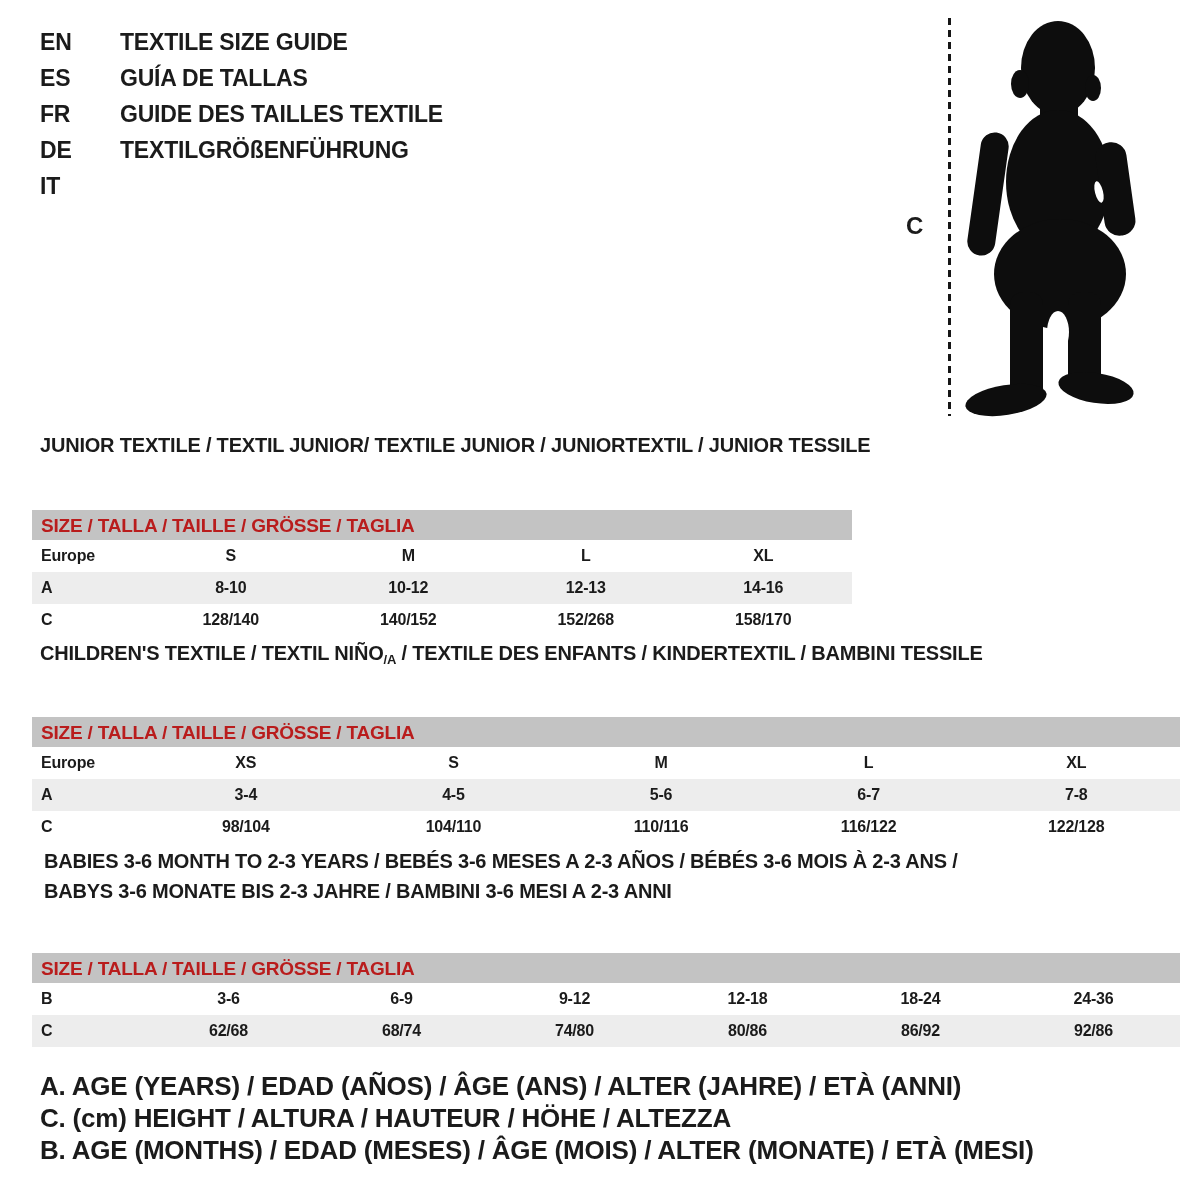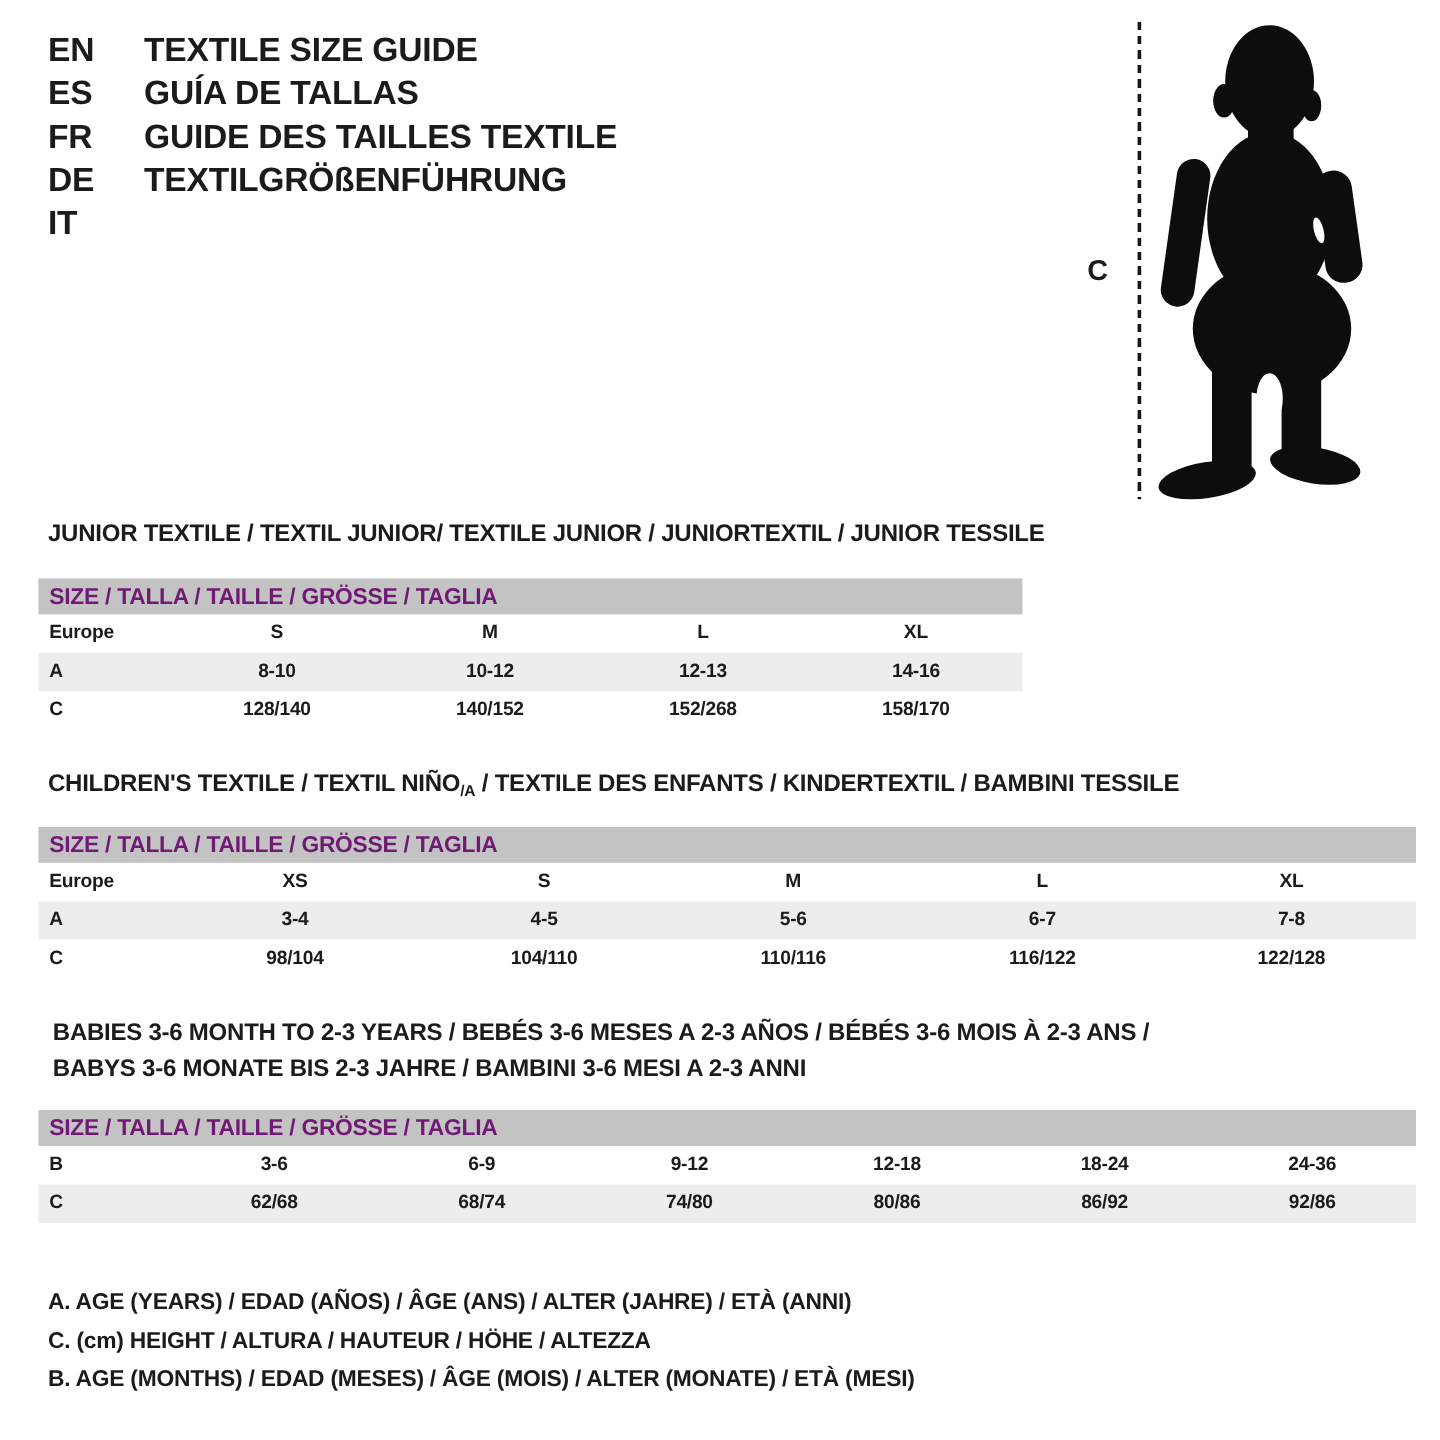--- a/index.html
+++ b/index.html
@@ -5,45 +5,45 @@
   html,body{margin:0;padding:0;}
   body{
     width:1200px;height:1200px;background:#ffffff;position:relative;
     font-family:"Liberation Sans", sans-serif;font-weight:bold;color:#1b1b1b;
     letter-spacing:-0.2px;overflow:hidden;
   }
   .abs{position:absolute;}
 
   
   .lang-list{left:40px;top:24px;}
-  .lang-row{display:flex;height:36px;align-items:center;font-size:28px;}
+  .lang-row{display:flex;height:36px;align-items:center;font-size:23px;}
   .lang-code{width:80px;}
   .lang-label{white-space:nowrap;}
 
   
   .dash-line{left:948px;top:18px;width:3px;height:398px;
     background:repeating-linear-gradient(to bottom,#161616 0 7px,transparent 7px 12px);}
   .dim-label{left:906px;top:212px;font-size:24px;}
   .figure-svg{left:962px;top:14px;}
 
   
   .sec-title{font-size:20px;white-space:nowrap;}
   .sub-a{font-size:13px;position:relative;top:4px;}
 
   
   .size-table{left:32px;}
-  .size-bar{background:#c3c3c3;color:#701a75;height:30px;line-height:31px;
-    font-size:19px;padding-left:9px;}
+  .size-bar{background:#c3c3c3;color:#b91c1c;height:30px;line-height:31px;
+    font-size:19px;padding-left:9px;margin-top:28px;}
   .t-row{display:flex;height:32px;align-items:center;font-size:16px;justify-content:flex-end;}
   .t-row.shaded{background:#ededed;}
   .t-label{width:110px;padding-left:9px;box-sizing:border-box;}
   .t-cell{flex:1;text-align:center;}
 
   
-  .legend-line{height:32px;line-height:32px;font-size:19px;white-space:nowrap;}
+  .legend-line{height:32px;line-height:32px;font-size:26px;white-space:nowrap;}
 </style>
 </head>
 <body>
 
 <div class="abs lang-list">
   <div class="lang-row">
     <span class="lang-code">EN</span>
     <span class="lang-label">TEXTILE SIZE GUIDE</span>
   </div>
   <div class="lang-row">

